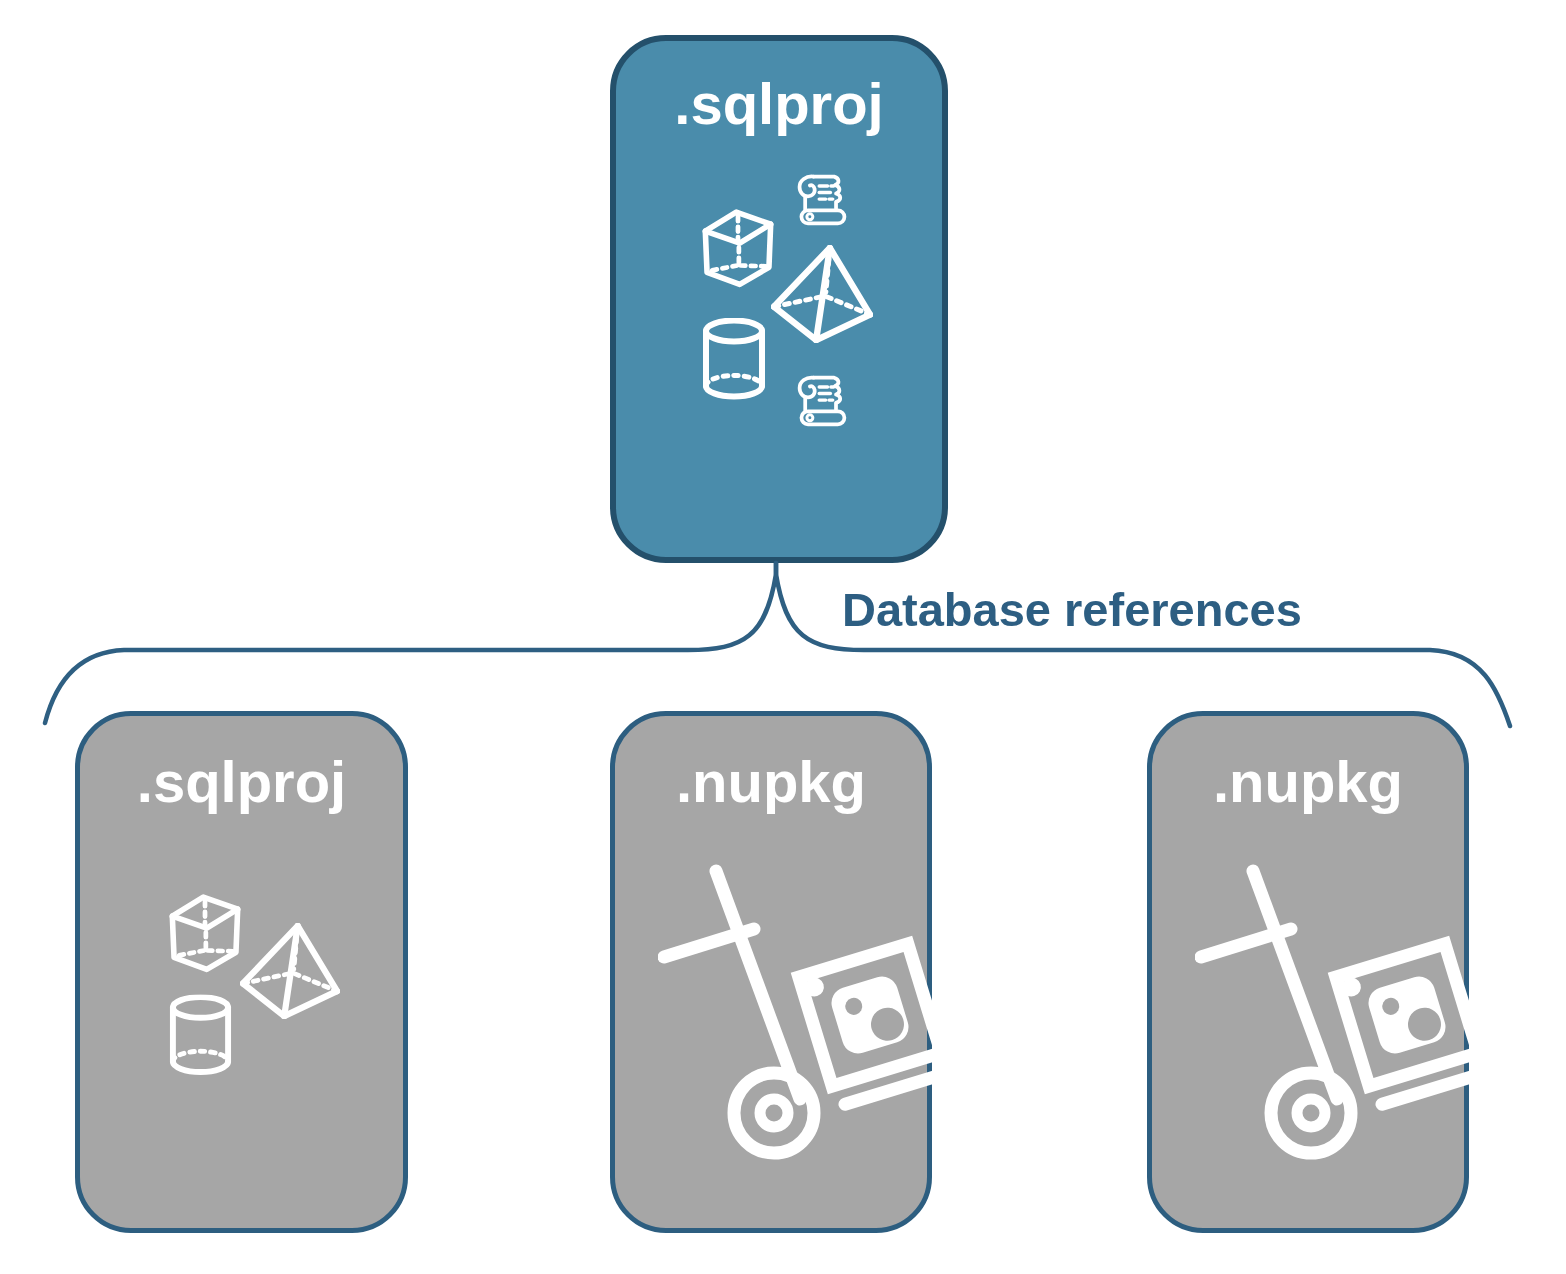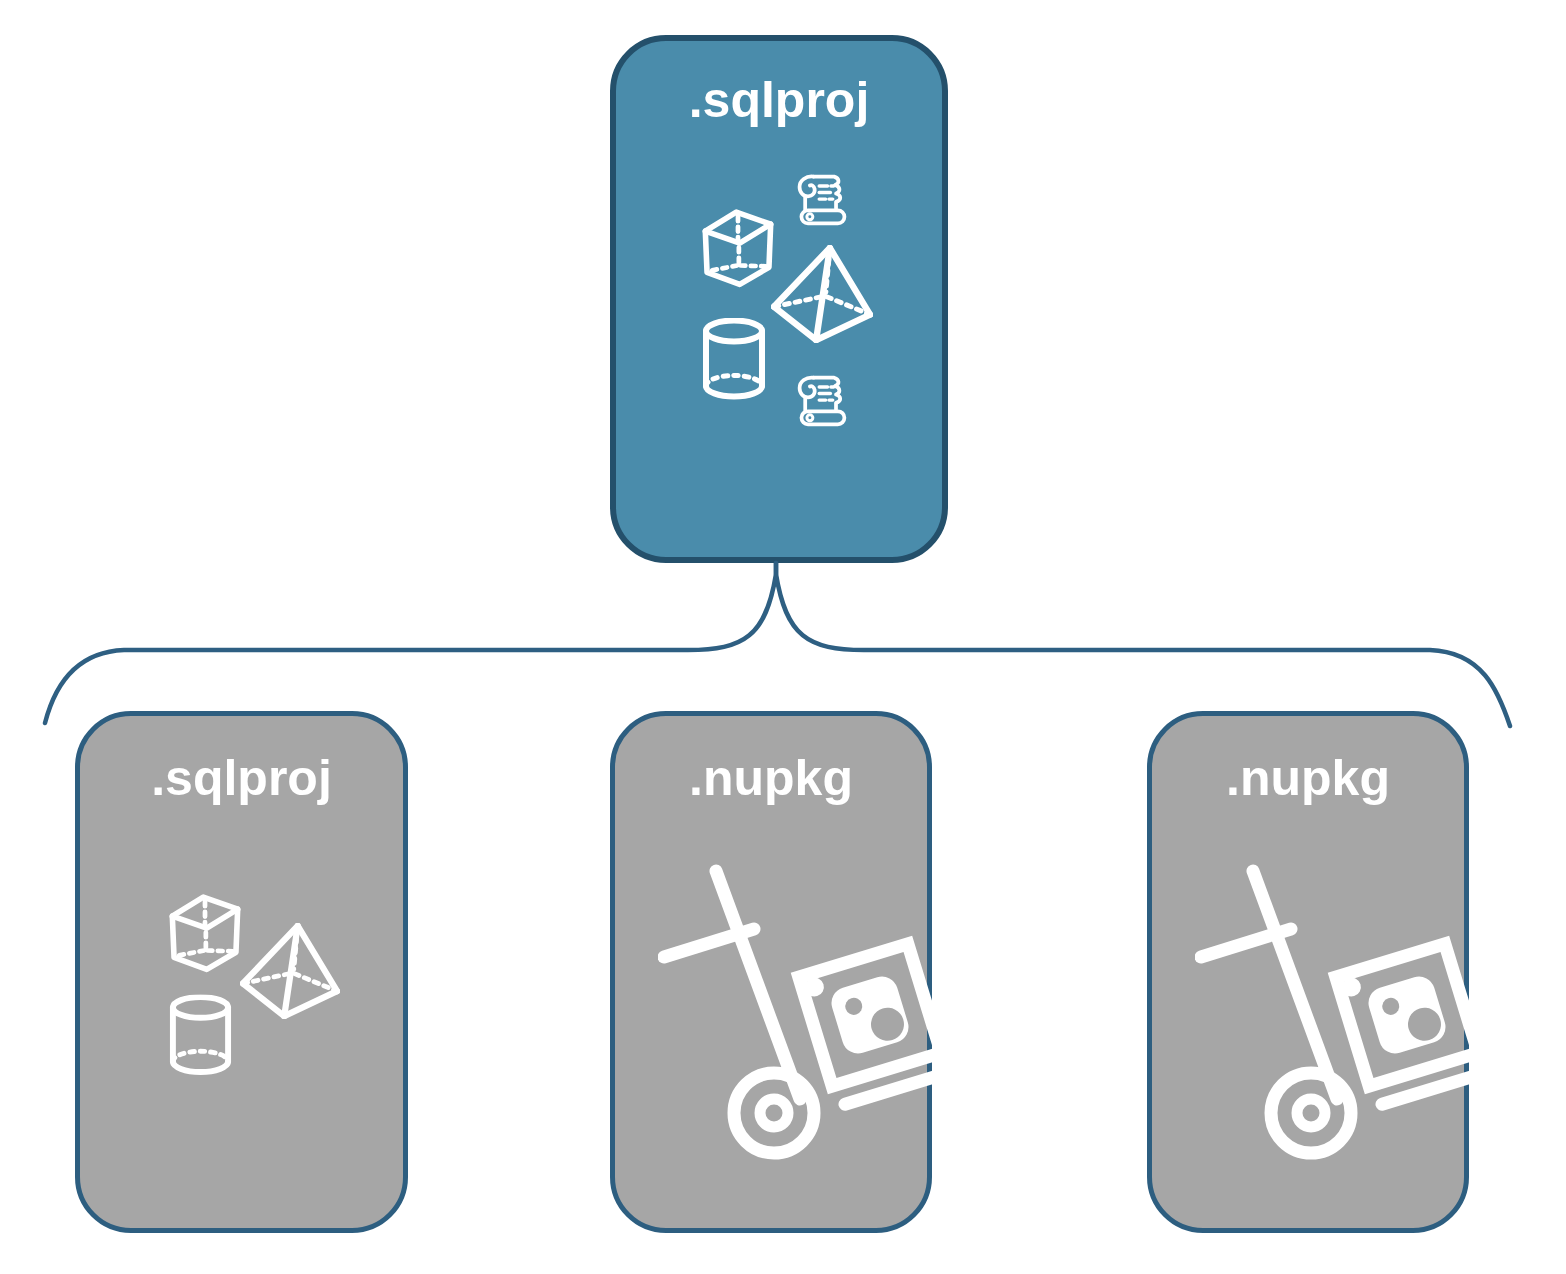--- a/index.html
+++ b/index.html
@@ -14,21 +14,21 @@
   }
   .node.child {
     top:711px; width:322px; height:522px;
     background:#a6a6a6; border:5px solid #2d5e80;
   }
   .node.c0 { left:75px;  width:333px; }
   .node.c1 { left:610px; }
   .node.c2 { left:1147px; }
   .box-title {
     margin-top:34px; text-align:center; line-height:1;
-    font-size:50px; font-weight:700; color:#ffffff;
+    font-size:58px; font-weight:700; color:#ffffff;
   }
   .node.child .box-title { margin-top:37px; }
   .icon { position:absolute; }
   
   .p-cube     { left:79px;  top:157px; width:86px;  height:92px; }
   .p-scroll1  { left:177px; top:130px; width:58px;  height:58px; }
   .p-pyramid  { left:154px; top:204px; width:104px; height:98px; }
   .p-cylinder { left:84px;  top:277px; width:68px;  height:84px; }
   .p-scroll2  { left:177px; top:332px; width:58px;  height:56px; }
   
@@ -137,20 +137,21 @@
         <use href="#sym-scroll"></use>
       </svg>
   </div>
 
   <svg class="brace" viewBox="0 0 1566 230">
     <g fill="none" stroke="#2e5f82" stroke-width="4.5" stroke-linecap="round">
       <path d="M 45 183 C 54 148 74 112 124 110 L 688 110 C 744 110 766 96 776 34 L 776 23"></path>
       <path d="M 776 23 L 776 34 C 786 96 808 110 864 110 L 1430 110 C 1482 112 1498 150 1510 186"></path>
     </g>
   </svg>
+  <div class="connector-label">Database references</div>
 
   <div class="node child c0">
     <div class="box-title">.sqlproj</div>
     <svg class="icon s-cube" viewBox="0 0 100 106">
         <use href="#sym-cube"></use>
       </svg>
     <svg class="icon s-pyramid" viewBox="0 0 104 100">
         <use href="#sym-pyramid"></use>
       </svg>
     <svg class="icon s-cylinder" viewBox="0 0 68 84">

